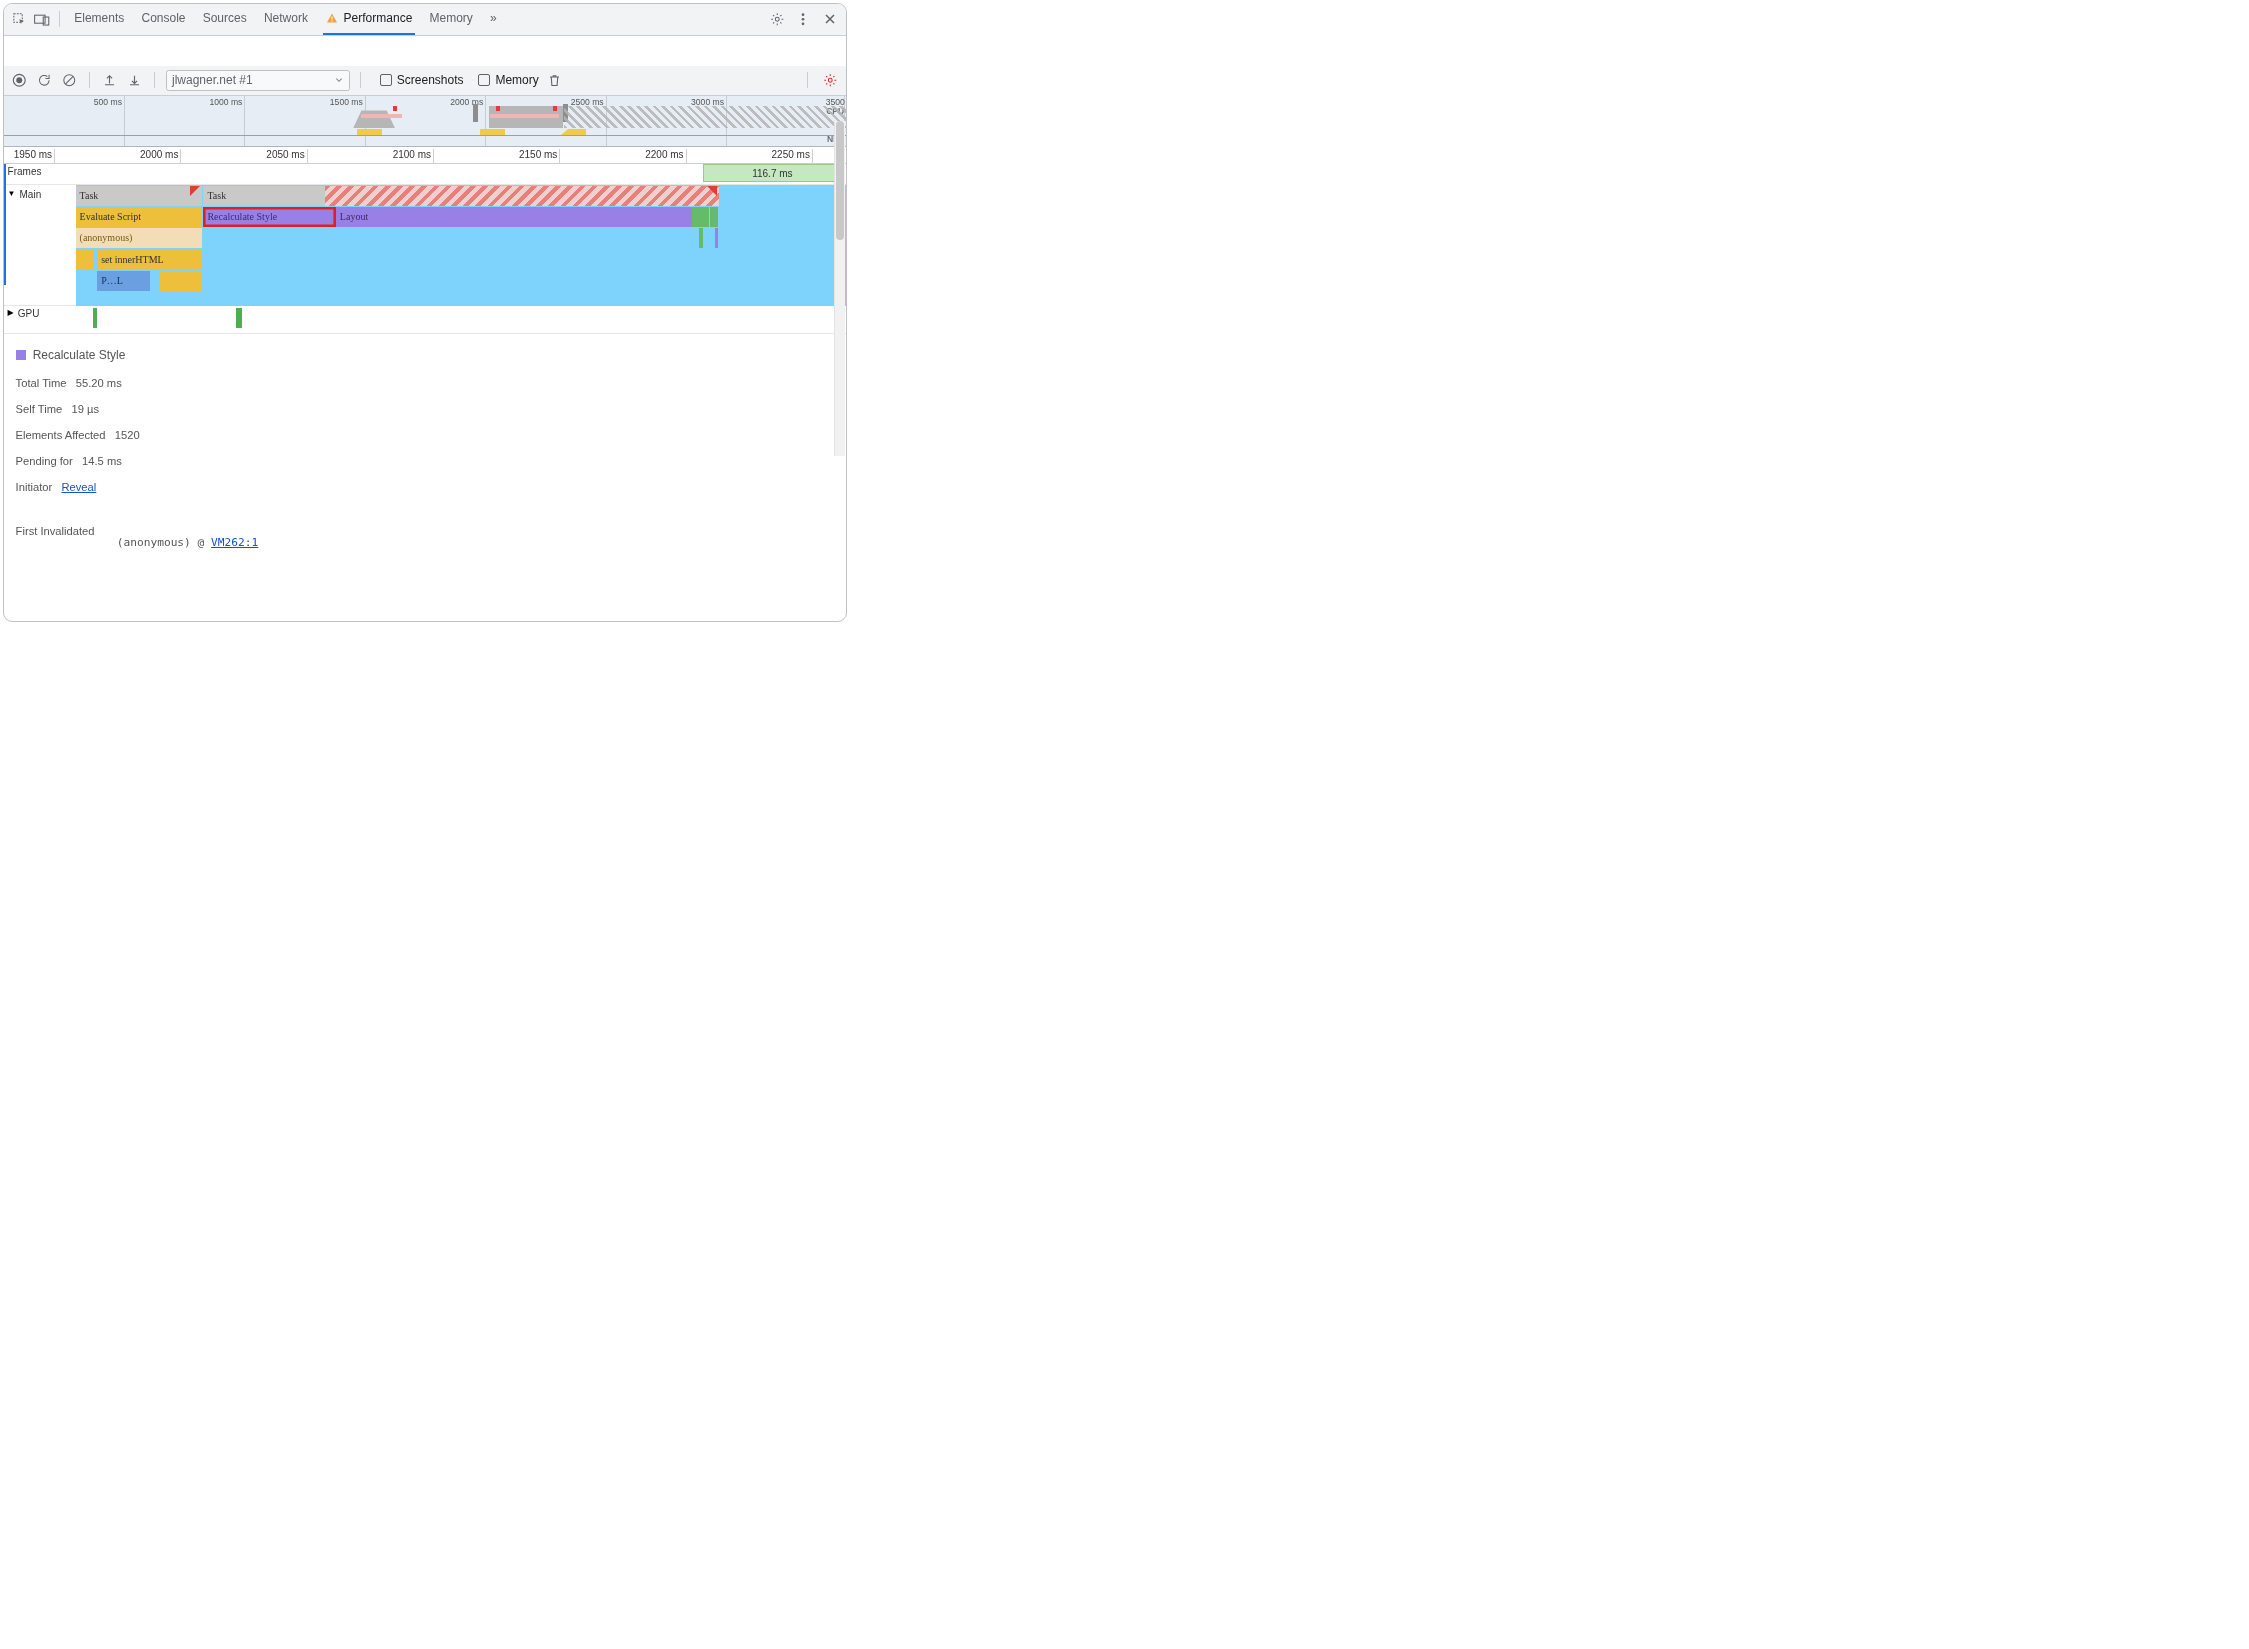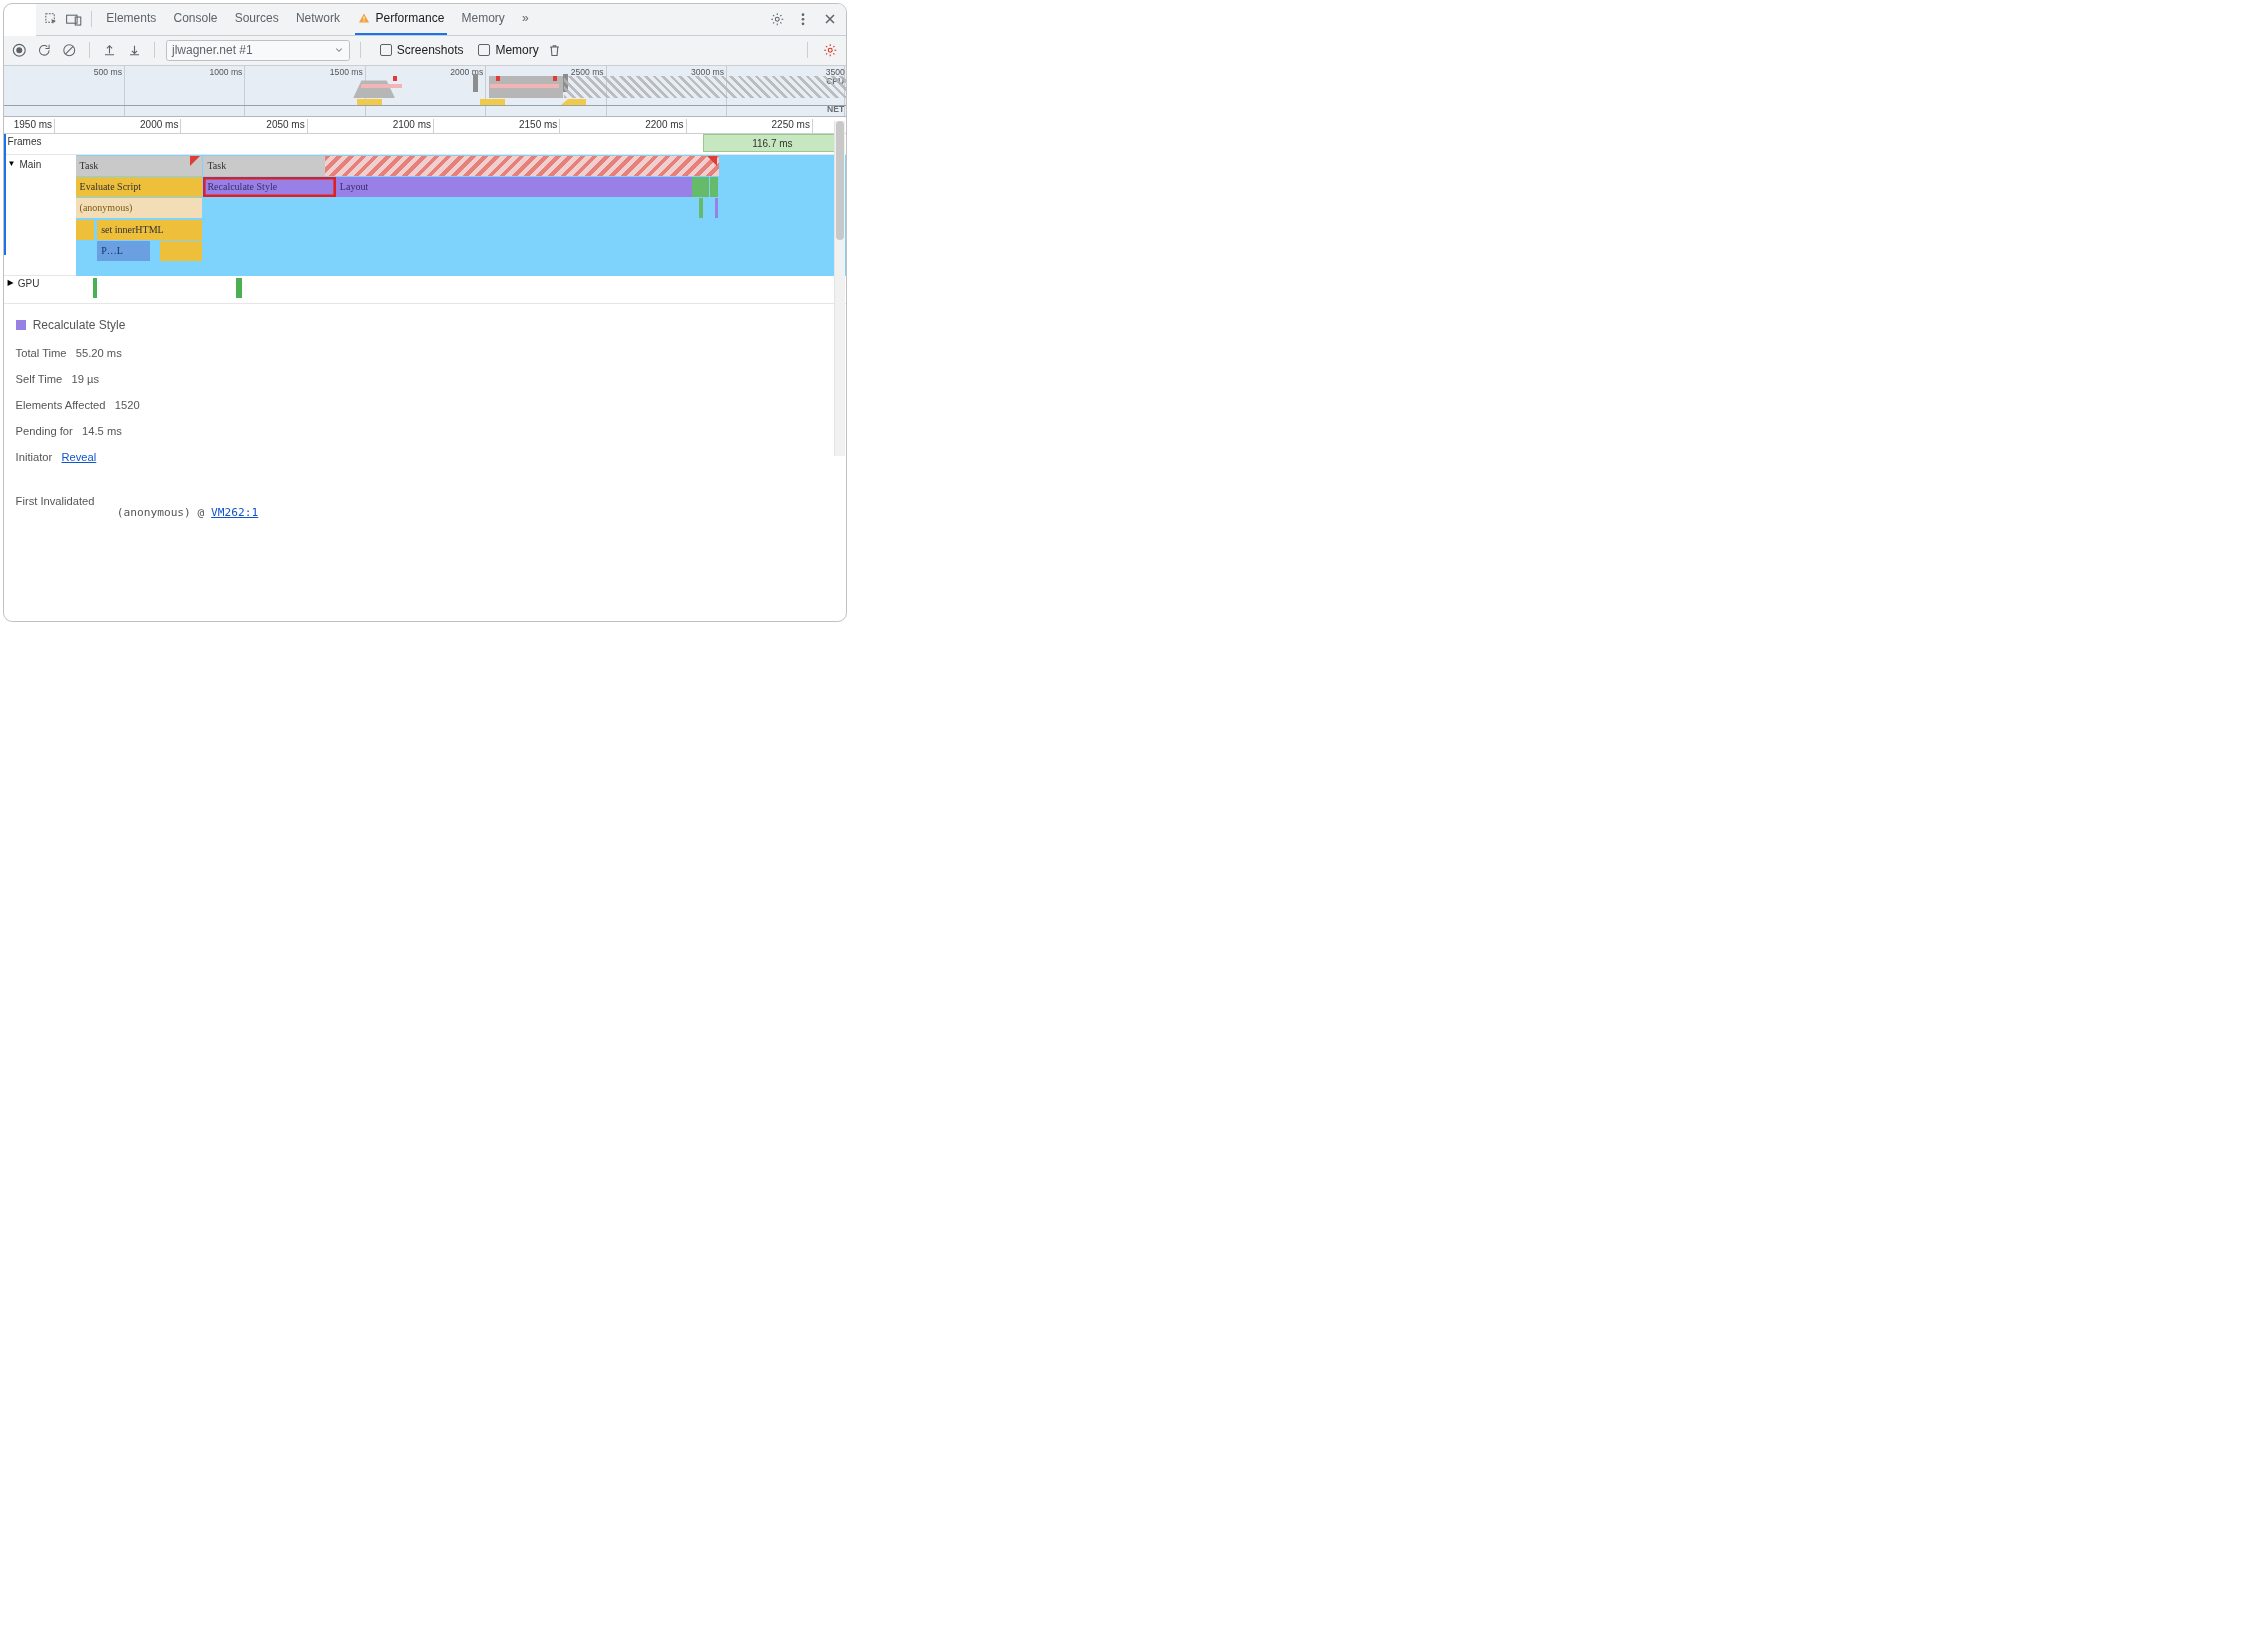--- a/index.html
+++ b/index.html
@@ -43,21 +43,20 @@
   .tabs-bar{
     height:32px;
     background:var(--bg-tool);
     border-bottom:0.7px solid var(--border);
     display:flex;
     align-items:center;
     padding:0 6.6px;
     gap:4px;
     font-size:12px;
     color:var(--text-muted);
-    margin-left:32px;
   }
   .icon{
     display:inline-flex;align-items:center;justify-content:center;width:14.5px;height:14.5px;
   }
   .icon-btn{
     display:inline-flex;align-items:center;justify-content:center;width:18.4px;height:18.4px;border-radius:2px;
   }
   .vsep{width:0.7px;height:16px;background:var(--border);margin:0 4px;}
   .tabs{display:flex;align-items:stretch;height:100%;gap:12px;margin-left:4px;}
   .tab{
@@ -67,21 +66,21 @@
   .tab.active{border-bottom-color:var(--blue);color:var(--text);font-weight:400;}
   .tabs-right{margin-left:auto;display:flex;align-items:center;gap:8px;}
   svg{display:block;}
 
   
   .toolbar2{
     height:30px;
     background:var(--bg-tool);
     border-bottom:0.7px solid var(--border);
     display:flex;align-items:center;padding:0 6.6px;gap:6.6px;
-    font-size:12px;color:var(--text-muted);
+    font-size:12px;color:var(--text-muted);margin-top:30px;
   }
   .pill{
     display:flex;align-items:center;gap:4px;border:0.7px solid #c0c0c0;border-radius:2.6px;padding:2.6px 5.3px;
     font-size:12px;color:var(--text-muted);background:#f8f9fa;
     min-width:184px;justify-content:space-between;
   }
   .cb{
     display:inline-flex;align-items:center;gap:5.3px;font-size:12px;color:var(--text);padding-left:8px;
   }
   .cb .box{width:12px;height:12px;border:1.3px solid #5f6368;border-radius:2px;}

